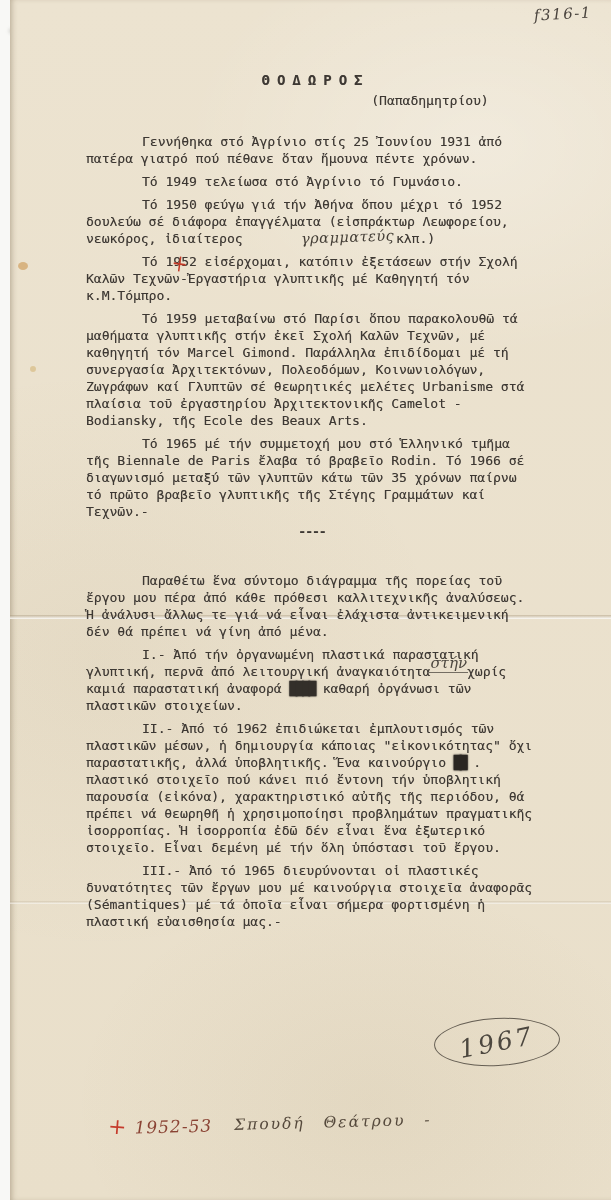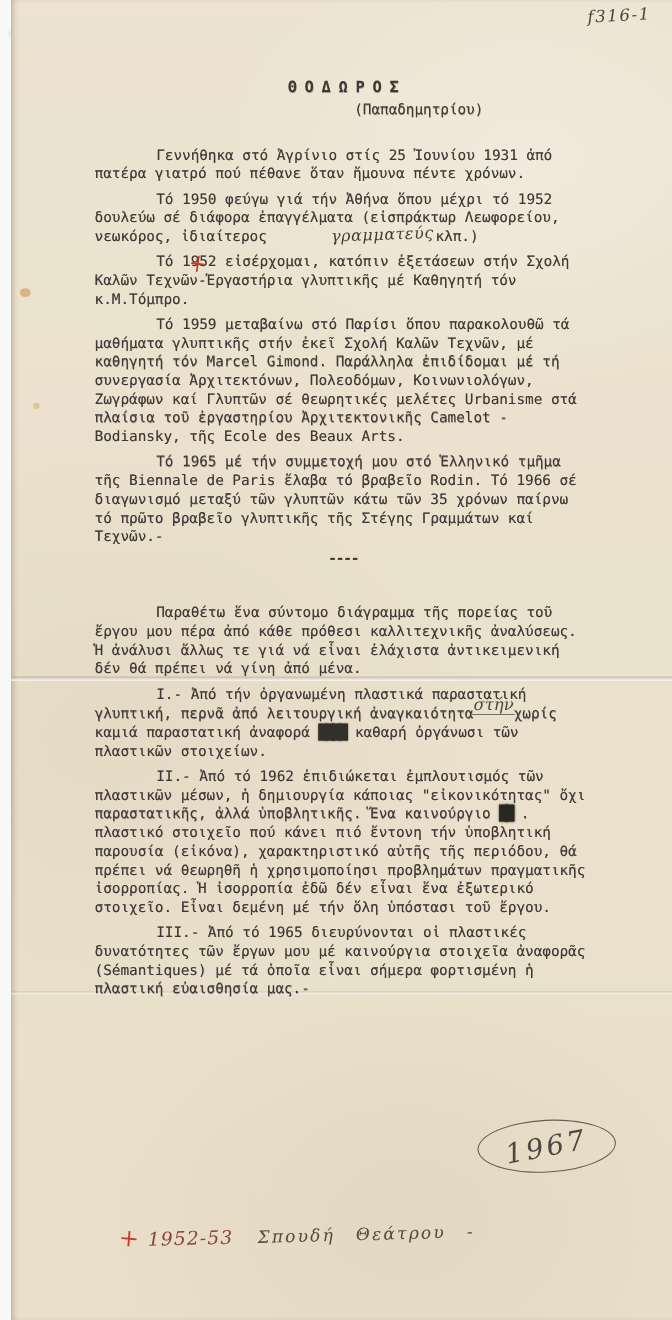--- a/index.html
+++ b/index.html
@@ -42,21 +42,21 @@
 
   .typescript{
     position:absolute;left:76px;top:0;width:452px;
     font-size:13px;line-height:17px;color:#3d3833;
     text-shadow:.25px .25px 0 rgba(61,56,51,.45);
   }
   .title{
     margin:72px 0 0 0;font-size:14px;font-weight:bold;
     text-align:center;letter-spacing:7px;text-indent:7px;
   }
-  .subtitle{margin:3px 0 0 236px;font-size:13px;}
+  .subtitle{margin:3px 0 0 236px;font-size:13px;text-align:center;}
   .typescript p{margin:6px 0 0 0;text-indent:56px;}
   .typescript p.first{margin-top:24px;}
   .typescript p.after-fold{margin-top:32px;}
   .sep{margin:3px 0 0 0;text-align:center;letter-spacing:-1px;font-weight:bold;}
 
   .hand{
     font-family:"DejaVu Serif",serif;font-style:italic;
     font-size:14.5px;color:#443e36;letter-spacing:.5px;
     display:inline-block;transform:rotate(-2deg);margin:0 2px;
     text-shadow:none;
@@ -113,20 +113,21 @@
     <div class="stain1"></div>
     <div class="stain2"></div>
 
     <div class="archival-code">f316-1</div>
 
     <div class="typescript">
       <div class="title">ΘΟΔΩΡΟΣ</div>
       <div class="subtitle">(Παπαδημητρίου)</div>
 
       <p class="first">Γεννήθηκα στό Ἀγρίνιο στίς 25 Ἰουνίου 1931 ἀπό πατέρα γιατρό πού πέθανε ὅταν ἤμουνα πέντε χρόνων.</p>
+      <p>Τό 1949 τελείωσα στό Ἀγρίνιο τό Γυμνάσιο.</p>
 
       <p><span>Τό 1950 φεύγω γιά τήν Ἀθήνα ὅπου μέχρι τό 1952 δουλεύω σέ διάφορα ἐπαγγέλματα (εἰσπράκτωρ Λεωφορείου, νεωκόρος, ἰδιαίτερος</span><span class="hand">γραμματεύς</span><span>κλπ.)</span></p>
 
       <p class="p-marked"><span class="red-mark">+</span><span>Τό 1952 εἰσέρχομαι, κατόπιν ἐξετάσεων στήν Σχολή Καλῶν Τεχνῶν-Ἐργαστήρια γλυπτικῆς μέ Καθηγητή τόν κ.Μ.Τόμπρο.</span></p>
 
       <p>Τό 1959 μεταβαίνω στό Παρίσι ὅπου παρακολουθῶ τά μαθήματα γλυπτικῆς στήν ἐκεῖ Σχολή Καλῶν Τεχνῶν, μέ καθηγητή τόν Marcel Gimond. Παράλληλα ἐπιδίδομαι μέ τή συνεργασία Ἀρχιτεκτόνων, Πολεοδόμων, Κοινωνιολόγων, Ζωγράφων καί Γλυπτῶν σέ θεωρητικές μελέτες Urbanisme στά πλαίσια τοῦ ἐργαστηρίου Ἀρχιτεκτονικῆς Camelot - Bodiansky, τῆς Ecole des Beaux Arts.</p>
       <p>Τό 1965 μέ τήν συμμετοχή μου στό Ἑλληνικό τμῆμα τῆς Biennale de Paris ἔλαβα τό βραβεῖο Rodin. Τό 1966 σέ διαγωνισμό μεταξύ τῶν γλυπτῶν κάτω τῶν 35 χρόνων παίρνω τό πρῶτο βραβεῖο γλυπτικῆς τῆς Στέγης Γραμμάτων καί Τεχνῶν.-</p>
 
       <div class="sep">----</div>
 

